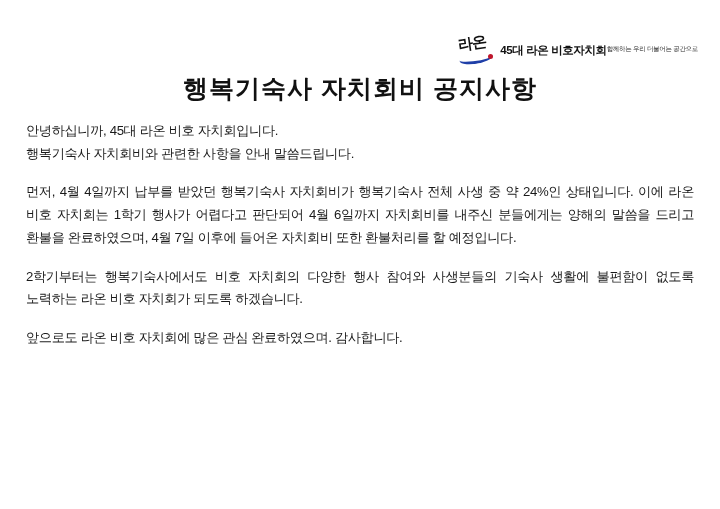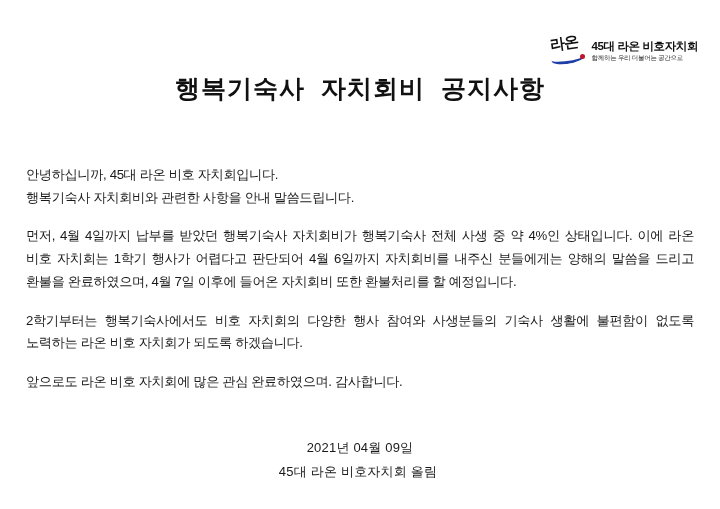--- a/index.html
+++ b/index.html
@@ -63,21 +63,20 @@
     position: absolute;
     right: 1px;
     bottom: 9px;
     width: 5px;
     height: 5px;
     background: #c0152b;
     border-radius: 50%;
   }
   .logo-text {
     display: flex;
-    flex-direction: column;
     justify-content: center;
     line-height: 1.15;
   }
   .logo-title {
     font-size: 11.5px;
     font-weight: bold;
     color: #111111;
     letter-spacing: -0.4px;
     white-space: nowrap;
   }
@@ -93,42 +92,40 @@
   .doc-title {
     position: absolute;
     top: 72px;
     left: 0;
     width: 720px;
     text-align: center;
     font-size: 25px;
     font-weight: bold;
     letter-spacing: 1px;
     color: #111111;
-    font-family: Liberation Mono, monospace;
   }
 
   
   .body-area {
     position: absolute;
     top: 120px;
     left: 26px;
     width: 668px;
   }
   .para {
     font-size: 13.2px;
     line-height: 1.72;
     letter-spacing: -0.35px;
     color: #1a1a1a;
     text-align: justify;
     margin: 0 0 16px 0;
     word-break: keep-all;
   }
   .para.tight {
     margin-bottom: 0;
-    margin-top: 44px;
   }
 
   
   .footer {
     position: absolute;
     left: 0;
     bottom: 24px;
     width: 720px;
     text-align: center;
   }
@@ -157,23 +154,19 @@
       <span class="logo-title">45대 라온 비호자치회</span>
       <span class="logo-sub">함께하는 우리 더불어는 공간으로</span>
     </div>
   </div>
 
   <div class="doc-title">행복기숙사 자치회비 공지사항</div>
 
   <div class="body-area">
     <p class="para tight">안녕하십니까, 45대 라온 비호 자치회입니다.</p>
     <p class="para">행복기숙사 자치회비와 관련한 사항을 안내 말씀드립니다.</p>
-    <p class="para">먼저, 4월 4일까지 납부를 받았던 행복기숙사 자치회비가 행복기숙사 전체 사생 중 약 4%인 상태입니다. 이에 라온 비호 자치회는 1학기 행사가 어렵다고 판단되어 4월 6일까지 자치회비를 내주신 분들에게는 양해의 말씀을 드리고 환불을 완료하였으며, 4월 7일 이후에 들어온 자치회비 또한 환불처리를 할 예정입니다.</p>
+    <p class="para">먼저, 4월 4일까지 납부를 받았던 행복기숙사 자치회비가 행복기숙사 전체 사생 중 약 24%인 상태입니다. 이에 라온 비호 자치회는 1학기 행사가 어렵다고 판단되어 4월 6일까지 자치회비를 내주신 분들에게는 양해의 말씀을 드리고 환불을 완료하였으며, 4월 7일 이후에 들어온 자치회비 또한 환불처리를 할 예정입니다.</p>
     <p class="para">2학기부터는 행복기숙사에서도 비호 자치회의 다양한 행사 참여와 사생분들의 기숙사 생활에 불편함이 없도록 노력하는 라온 비호 자치회가 되도록 하겠습니다.</p>
     <p class="para">앞으로도 라온 비호 자치회에 많은 관심 완료하였으며. 감사합니다.</p>
   </div>
 
-  <div class="footer">
-    <div class="footer-line">2021년 04월 09일</div>
-    <div class="footer-line org">45대 라온 비호자치회 올림</div>
-  </div>
 
 </div>
 
 </body></html>

